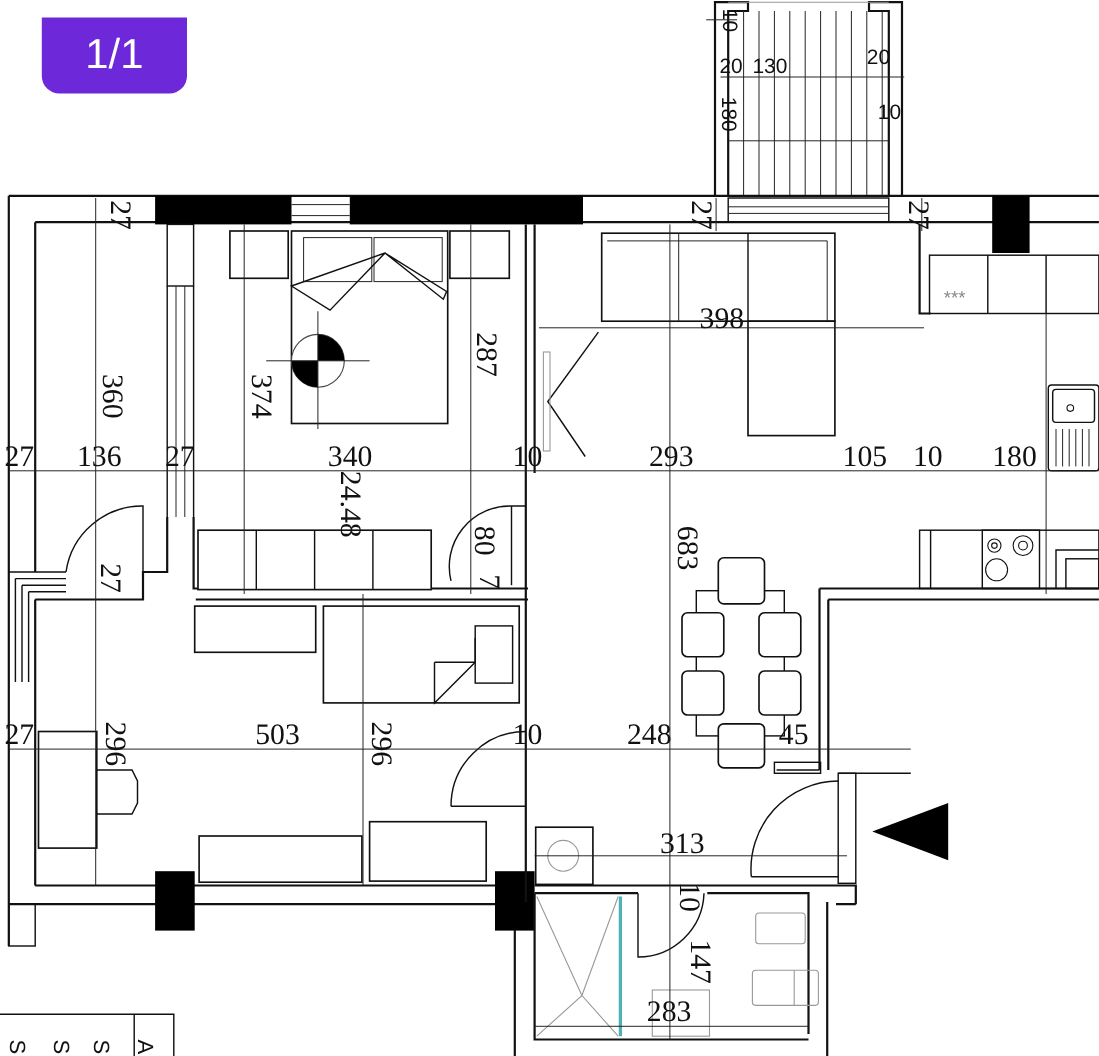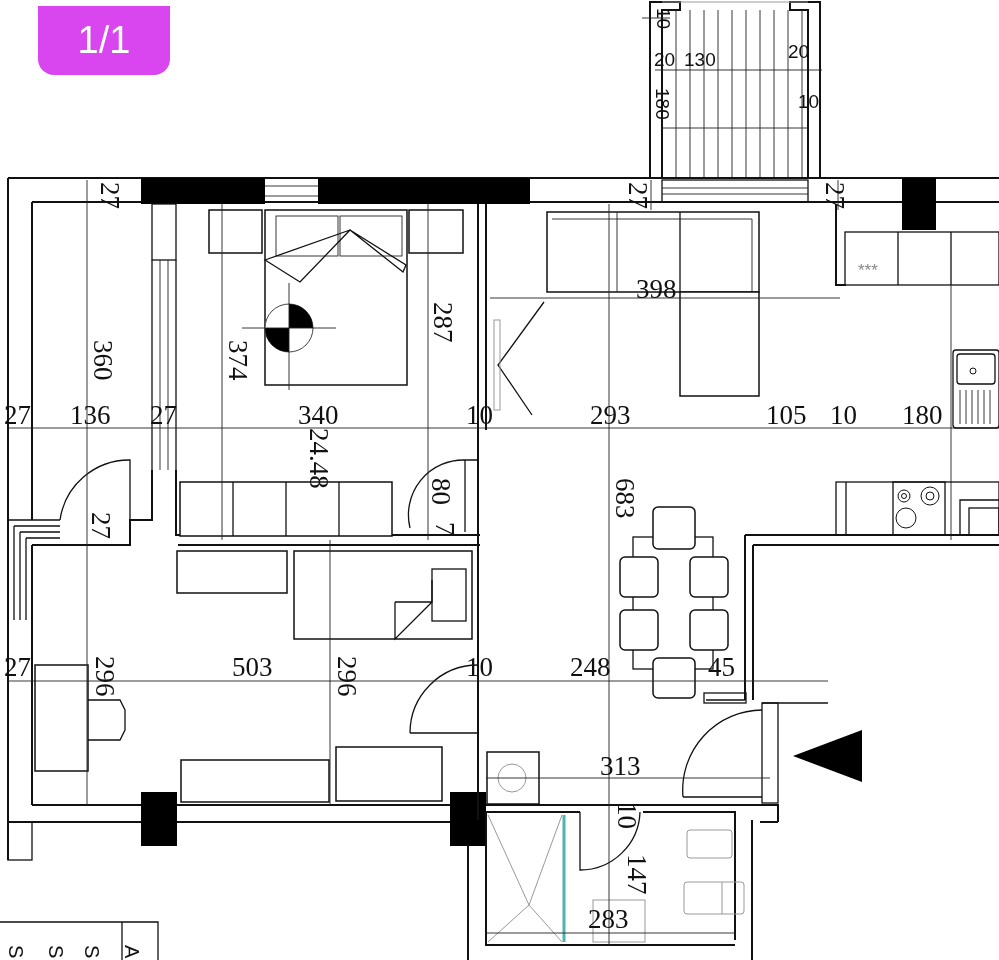--- a/index.html
+++ b/index.html
@@ -1,20 +1,20 @@
 <!DOCTYPE html>
 <html><head>
 <meta charset="utf-8">
 <style>
   html, body { margin: 0; padding: 0; background: #ffffff; }
   body { width: 999px; height: 960px; position: relative; overflow: hidden; font-family: "Liberation Serif", serif; }
   #plan { position: absolute; left: 0; top: 0; width: 999px; height: 960px; }
   .page-badge {
-    position: absolute; left: 38px; top: 6px; width: 132px; height: 69px;
-    background: #d946ef; border-radius: 0 0 16px 16px; color: #ffffff;
+    position: absolute; left: 38px; top: 16px; width: 132px; height: 69px;
+    background: #6d28d9; border-radius: 0 0 16px 16px; color: #ffffff;
     font-family: "Liberation Sans", sans-serif; font-size: 38px;
     display: flex; align-items: center; justify-content: center; z-index: 5;
   }
   .dim { font-family: "Liberation Serif", serif; font-size: 27px; fill: #111; }
   .dim-sm { font-family: "Liberation Sans", sans-serif; font-size: 19px; fill: #111; }
   .ln { stroke: #111; stroke-width: 1.3; fill: none; }
   .lt { stroke: #222; stroke-width: 0.9; fill: none; }
   .lg { stroke: #999; stroke-width: 1; fill: none; }
   .wall { stroke: #111; stroke-width: 2; fill: none; }
   .solid { fill: #000; }

